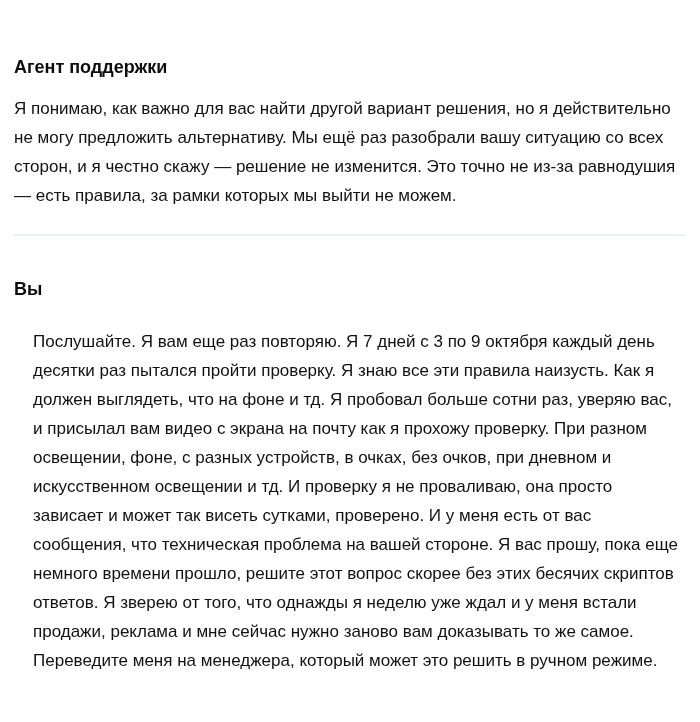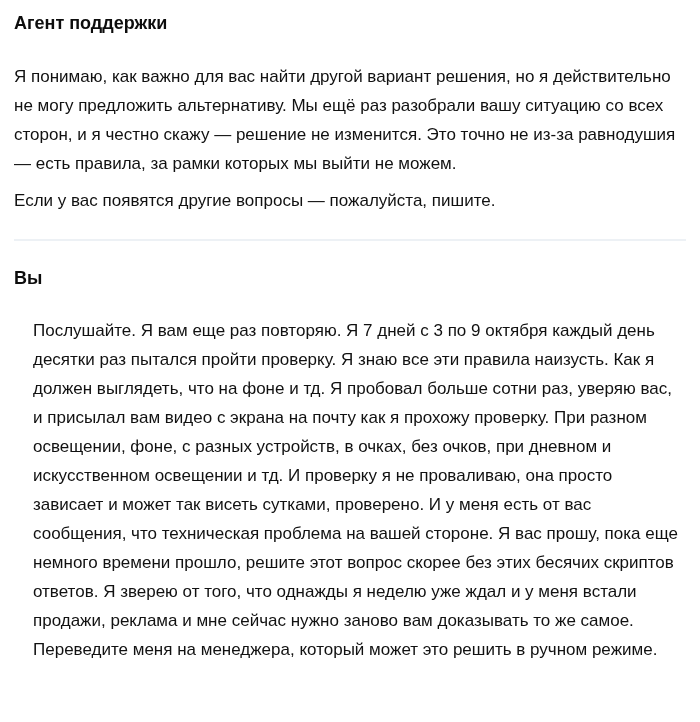--- a/index.html
+++ b/index.html
@@ -10,54 +10,54 @@
     overflow: hidden;
     font-family: "Liberation Sans", sans-serif;
     color: #111111;
     padding: 12px 14px 0 14px;
   }
   .author {
     font-size: 18px;
     line-height: 22px;
     font-weight: 700;
     color: #0d0d0d;
+    margin-top: 44px;
   }
   .msg p {
     font-size: 17px;
     line-height: 29px;
     font-weight: 400;
-    margin-top: 28px;
+    margin-top: 16px;
     color: #111111;
   }
   .msg p + p {
     margin-top: 8px;
   }
   hr.divider {
     border: none;
     height: 2px;
     background: #edf1f5;
     margin: 24px 0 0 0;
   }
   .msg-user .author {
-    margin-top: 26px;
+    margin-top: 42px;
   }
   .msg-user p {
     margin-top: 27px;
     margin-left: 19px;
   }
 </style>
 </head>
 <body>
 
 <main>
 
   <section class="msg msg-agent">
     <h2 class="author">Агент поддержки</h2>
     <p>Я понимаю, как важно для вас найти другой вариант решения, но я действительно не могу предложить альтернативу. Мы ещё раз разобрали вашу ситуацию со всех сторон, и я честно скажу — решение не изменится. Это точно не из-за равнодушия — есть правила, за рамки которых мы выйти не можем.</p>
-    <p>Если у вас появятся другие вопросы — пожалуйста, пишите.</p>
   </section>
 
   <hr class="divider">
 
   <section class="msg msg-user">
     <h2 class="author">Вы</h2>
     <p>Послушайте. Я вам еще раз повторяю. Я 7 дней с 3 по 9 октября каждый день десятки раз пытался пройти проверку. Я знаю все эти правила наизусть. Как я должен выглядеть, что на фоне и тд. Я пробовал больше сотни раз, уверяю вас, и присылал вам видео с экрана на почту как я прохожу проверку. При разном освещении, фоне, с разных устройств, в очках, без очков, при дневном и искусственном освещении и тд. И проверку я не проваливаю, она просто зависает и может так висеть сутками, проверено. И у меня есть от вас сообщения, что техническая проблема на вашей стороне. Я вас прошу, пока еще немного времени прошло, решите этот вопрос скорее без этих бесячих скриптов ответов. Я зверею от того, что однажды я неделю уже ждал и у меня встали продажи, реклама и мне сейчас нужно заново вам доказывать то же самое. Переведите меня на менеджера, который может это решить в ручном режиме.</p>
   </section>
 
 </main>

